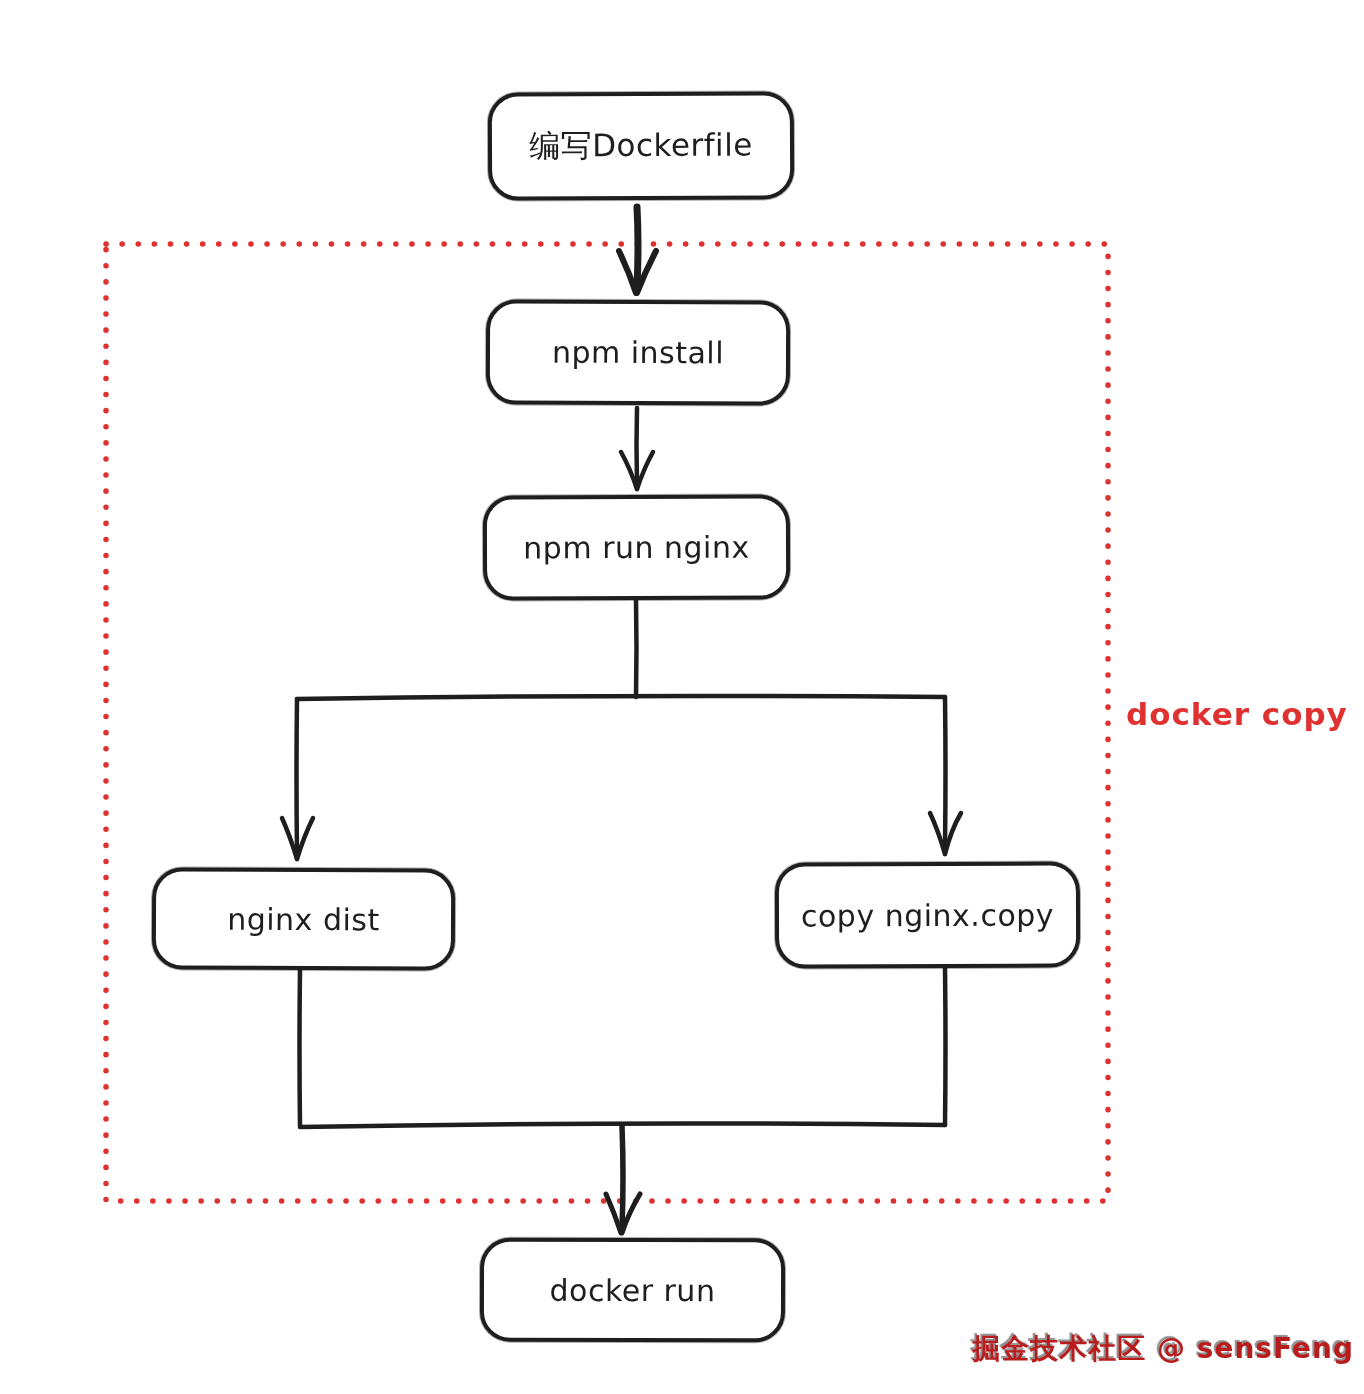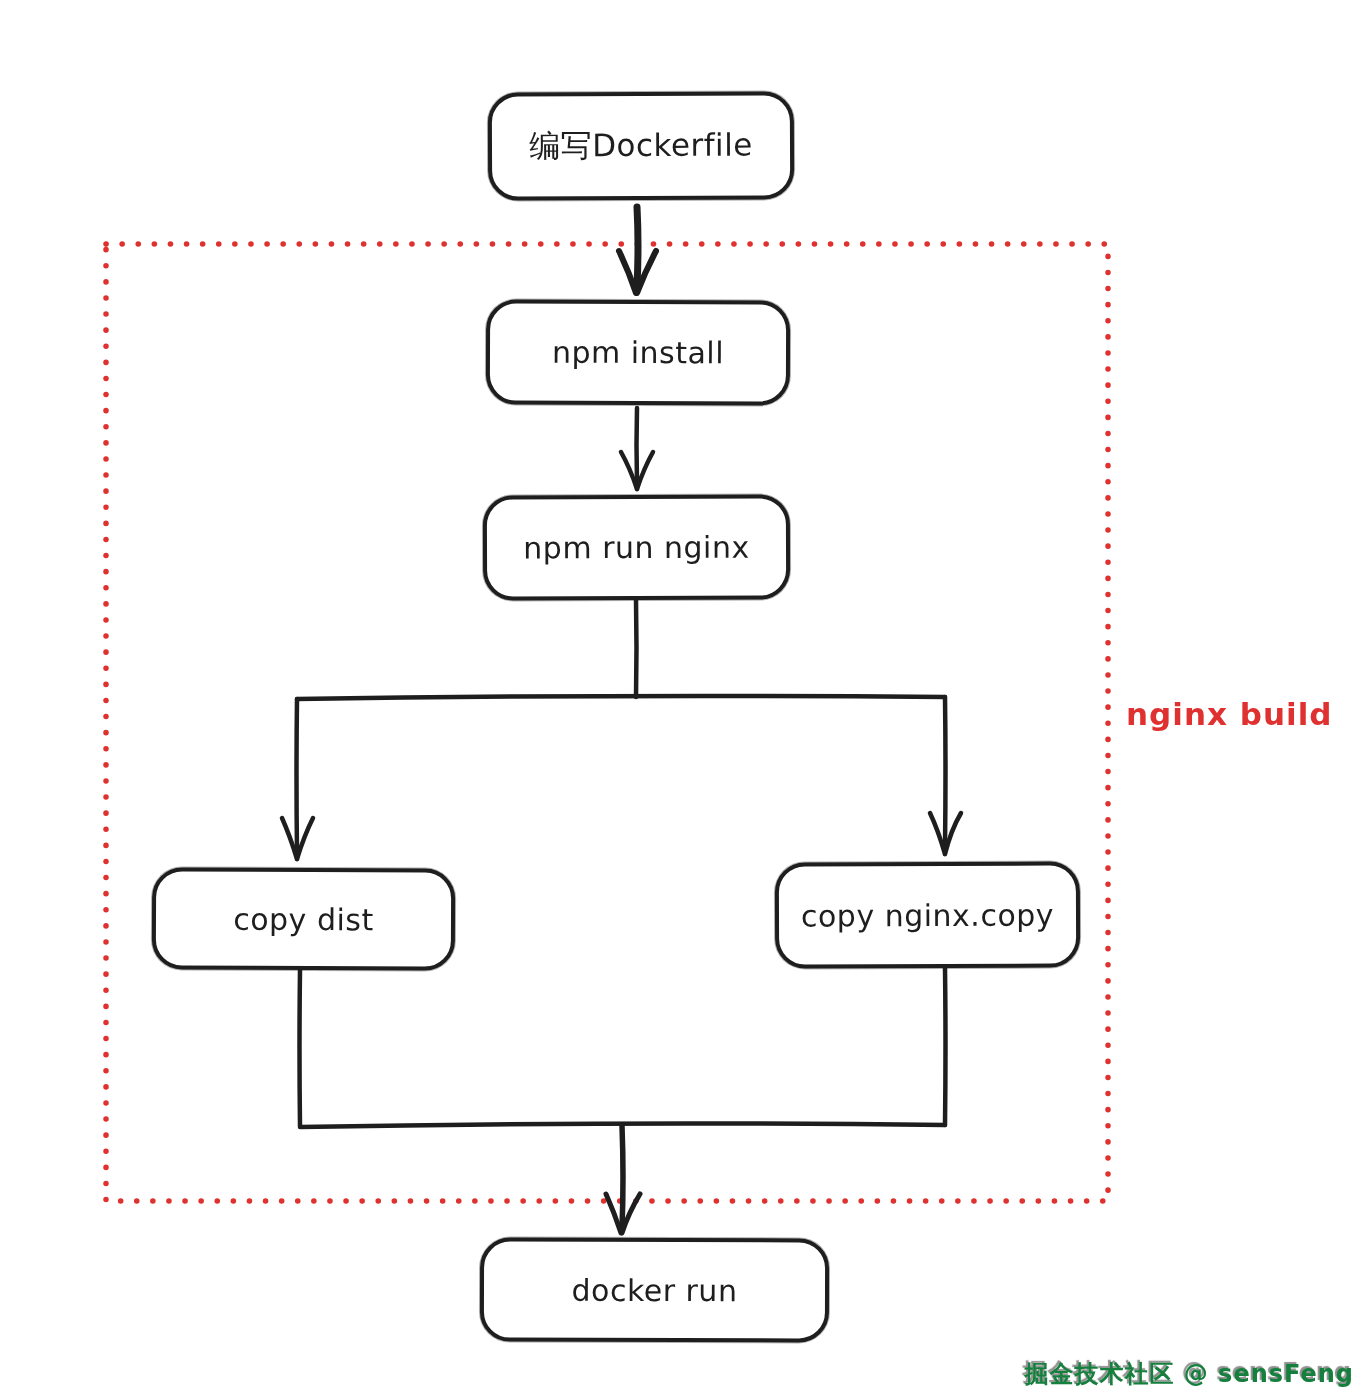--- a/index.html
+++ b/index.html
@@ -34,43 +34,42 @@
     color: #1e1e1e;
     font-size: 30px;
     letter-spacing: 0.5px;
     box-shadow: 0 0 0 1px rgba(30,30,30,0.35);
   }
   .node-write-dockerfile { left: 488px; top:   92px; width: 306px; height: 108px; transform: rotate(-0.25deg); font-size: 31px; }
   .node-npm-install      { left: 486px; top:  300px; width: 304px; height: 105px; transform: rotate( 0.20deg); }
   .node-npm-run-build    { left: 483px; top:  495px; width: 307px; height: 105px; transform: rotate(-0.20deg); }
   .node-copy-dist        { left: 152px; top:  868px; width: 303px; height: 102px; transform: rotate( 0.25deg); }
   .node-copy-nginx-conf  { left: 775px; top:  862px; width: 305px; height: 106px; transform: rotate(-0.20deg); }
-  .node-docker-run       { left: 480px; top: 1238px; width: 349px; height: 104px; transform: rotate( 0.15deg); }
+  .node-docker-run       { left: 480px; top: 1238px; width: 305px; height: 104px; transform: rotate( 0.15deg); }
 
   .group-label {
     position: absolute;
     left: 1126px;
     top: 696px;
     color: #e03131;
     font-size: 31px;
     font-weight: bold;
     letter-spacing: 1px;
     white-space: nowrap;
   }
   .watermark {
     position: absolute;
     right: 10px;
     top: 1330px;
-    font-size: 24px;
+    font-size: 28px;
     font-weight: bold;
-    color: #15803d;
+    color: #b91c1c;
     text-shadow: -2px -2px 1px #8f8f8f, 1px 1px 0 #ffffff;
     letter-spacing: 1px;
     white-space: nowrap;
-    margin-top: 28px;
   }
 </style>
 </head>
 <body>
 
 <div class="canvas">
 
   <svg class="wires" viewBox="0 0 1364 1394">
 
     <rect x="106" y="244" width="1002" height="957" fill="none" stroke="#e03131" stroke-width="5.5" stroke-linecap="round" stroke-dasharray="0.1 16"></rect>
@@ -114,28 +113,28 @@
 
   <div class="node node-npm-install">
     <span>npm install</span>
   </div>
 
   <div class="node node-npm-run-build">
     <span>npm run nginx</span>
   </div>
 
   <div class="node node-copy-dist">
-    <span>copy dist</span>
+    <span>nginx dist</span>
   </div>
 
   <div class="node node-copy-nginx-conf">
     <span>copy nginx.copy</span>
   </div>
 
   <div class="node node-docker-run">
     <span>docker run</span>
   </div>
 
-  <div class="group-label">nginx build</div>
+  <div class="group-label">docker copy</div>
 
   <div class="watermark">掘金技术社区 @ sensFeng</div>
 
 </div>
 
 </body></html>

